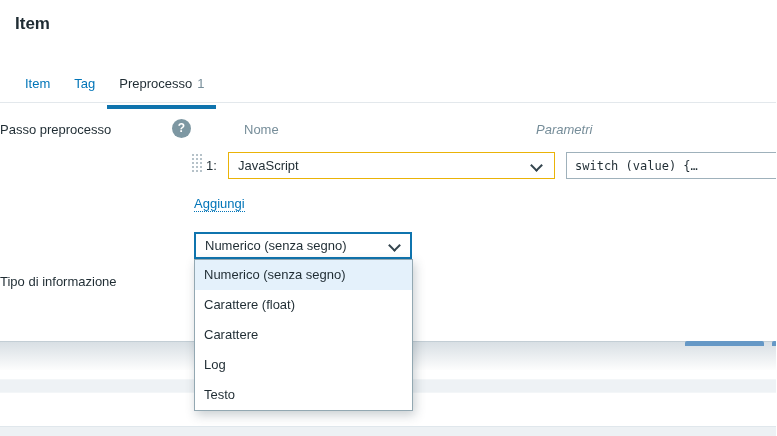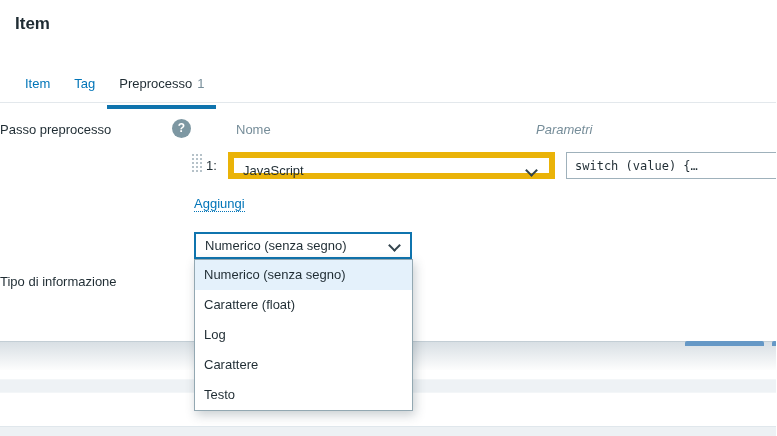--- a/index.html
+++ b/index.html
@@ -72,36 +72,36 @@
   .help-icon {
     position: absolute; left: 172px; top: 119px; width: 19px; height: 19px;
     background: #7d97a2; border-radius: 50%;
     color: #ffffff; font-size: 12px; font-weight: bold;
     text-align: center; line-height: 19px; z-index: 3; cursor: pointer;
   }
 
   .col-header {
     position: absolute; top: 122px; font-size: 13px; color: #768d99; z-index: 3;
   }
-  .col-nome { left: 236px; text-align: right; }
+  .col-nome { left: 244px; text-align: right; }
   .col-parametri { left: 536px; font-style: italic; }
 
   .drag-handle {
     position: absolute; left: 191px; top: 153px; width: 11px; height: 19px;
     background-image: radial-gradient(circle, #b6c2c9 1.1px, transparent 1.3px);
     background-size: 4px 4px; z-index: 3; cursor: grab;
   }
   .step-index {
     position: absolute; left: 206px; top: 158px;
     font-size: 13px; color: #1f2c33; z-index: 3;
   }
 
   .select-box {
     position: absolute; box-sizing: border-box; background: #ffffff;
-    border: 6px solid #eab308; font-size: 13px; color: #1f2c33;
+    border: 1px solid #eab308; font-size: 13px; color: #1f2c33;
     line-height: 25px; padding-left: 9px; cursor: pointer; z-index: 3;
   }
   .select-name { left: 228px; top: 152px; width: 327px; height: 27px; }
   .select-infotype {
     left: 194px; top: 232px; width: 218px; height: 27px;
     border: 2px solid #0f74ae; line-height: 23px; z-index: 6;
   }
   .chevron {
     position: absolute; right: 13px; top: 8px; width: 7px; height: 7px;
     border-right: 2px solid #33444d; border-bottom: 2px solid #33444d;
@@ -178,18 +178,18 @@
   <div class="field-label label-infotype">Tipo di informazione</div>
 
   <div class="select-box select-infotype">
     <span>Numerico (senza segno)</span>
     <span class="chevron"></span>
   </div>
 
   <div class="dropdown">
     <div class="option selected">Numerico (senza segno)</div>
     <div class="option">Carattere (float)</div>
+    <div class="option">Carattere</div>
     <div class="option">Log</div>
-    <div class="option">Carattere</div>
     <div class="option">Testo</div>
   </div>
 
 </div>
 
 </body></html>

